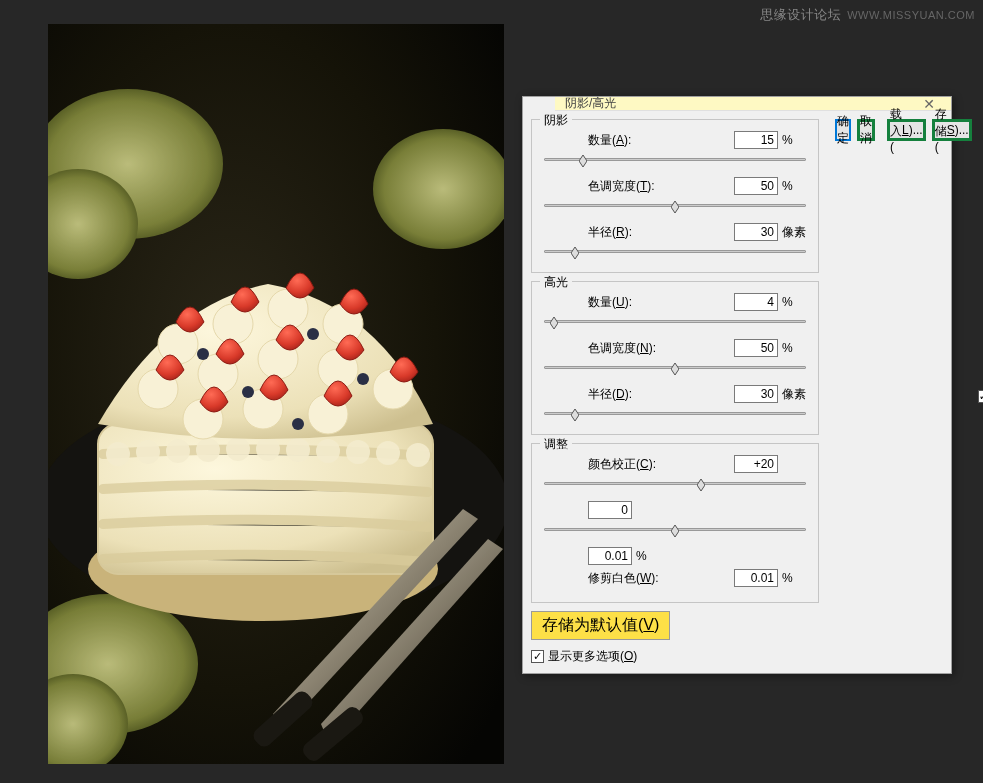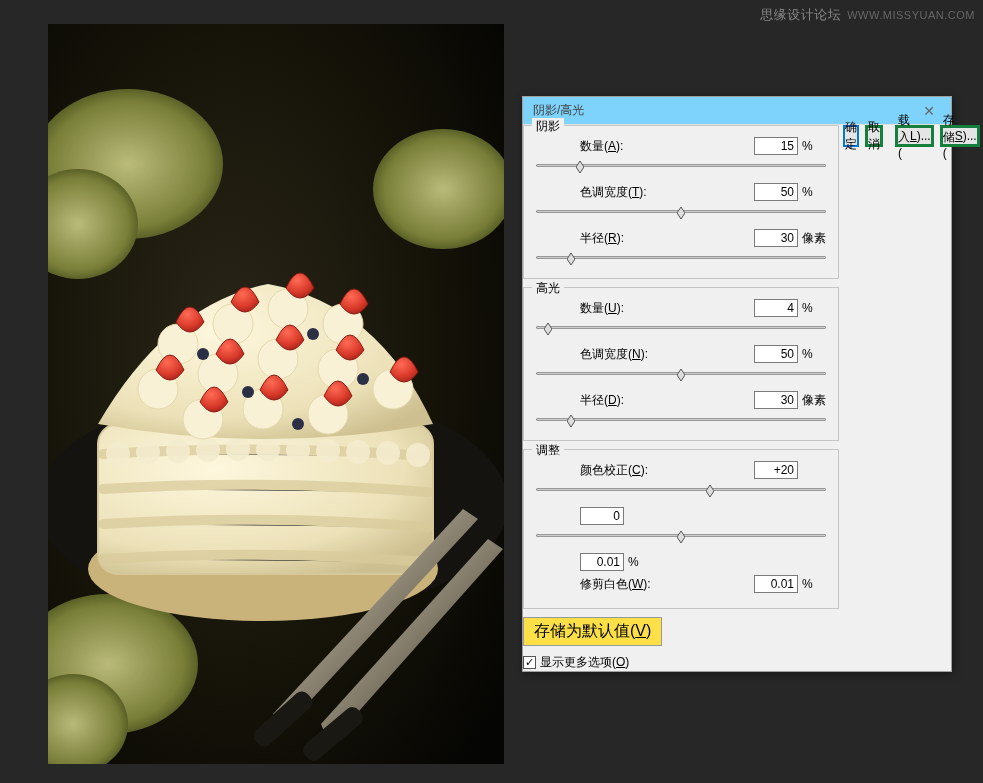--- a/index.html
+++ b/index.html
@@ -6,25 +6,25 @@
   body { background: #272727; width: 983px; height: 783px; position: relative; overflow: hidden; }
   
   .watermark { position: absolute; top: 6px; right: 8px; color: #777; font-size: 13px; letter-spacing: 0.5px; }
   .watermark .cn { color: #888; margin-right: 6px; }
   .watermark .en { color: #666; font-size: 11px; }
 
   .photo { position: absolute; left: 48px; top: 24px; width: 456px; height: 740px; background: #0a0a09; overflow: hidden; }
   .photo svg { width: 100%; height: 100%; display: block; }
 
   .dialog { position: absolute; left: 522px; top: 96px; width: 430px; background: #f0f0f0; border: 1px solid #a0a0a0; box-shadow: 2px 2px 8px rgba(0,0,0,.4); font-size: 12px; color: #000; }
-  .titlebar { background: #7dd3fc; height: 28px; display: flex; align-items: center; padding: 0 10px; border-bottom: 1px solid #e0e0e0; }
+  .titlebar { background: #fef9c3; height: 14px; display: flex; align-items: center; padding: 0 10px; border-bottom: 1px solid #e0e0e0; margin-left: 32px; }
   .titlebar .title { flex: 1; font-size: 12px; color: #444; }
   .titlebar .close { width: 24px; height: 24px; display: flex; align-items: center; justify-content: center; color: #666; font-size: 14px; cursor: pointer; }
 
-  .dialog-body { display: flex; padding: 0; gap: 4px; }
+  .dialog-body { display: flex; padding: 8px; gap: 16px; }
   .left-col { flex: 1; }
   .right-col { width: 108px; display: flex; flex-direction: row; gap: 6px; }
 
   .grp { border: 1px solid #c5c5c5; margin-bottom: 8px; padding: 10px 12px 12px 12px; position: relative; }
   .grp-title { position: absolute; top: -8px; left: 8px; background: #f0f0f0; padding: 0 4px; font-size: 12px; }
 
   .row { display: flex; align-items: center; height: 20px; margin-bottom: 2px; margin-left: 44px; }
   .row .lbl { flex: 1; }
   .row .lbl u { text-decoration: underline; }
   .row input[type=text] { width: 44px; height: 18px; border: 1px solid #7a7a7a; text-align: right; padding: 0 3px; font-size: 12px; background: #fff; }

